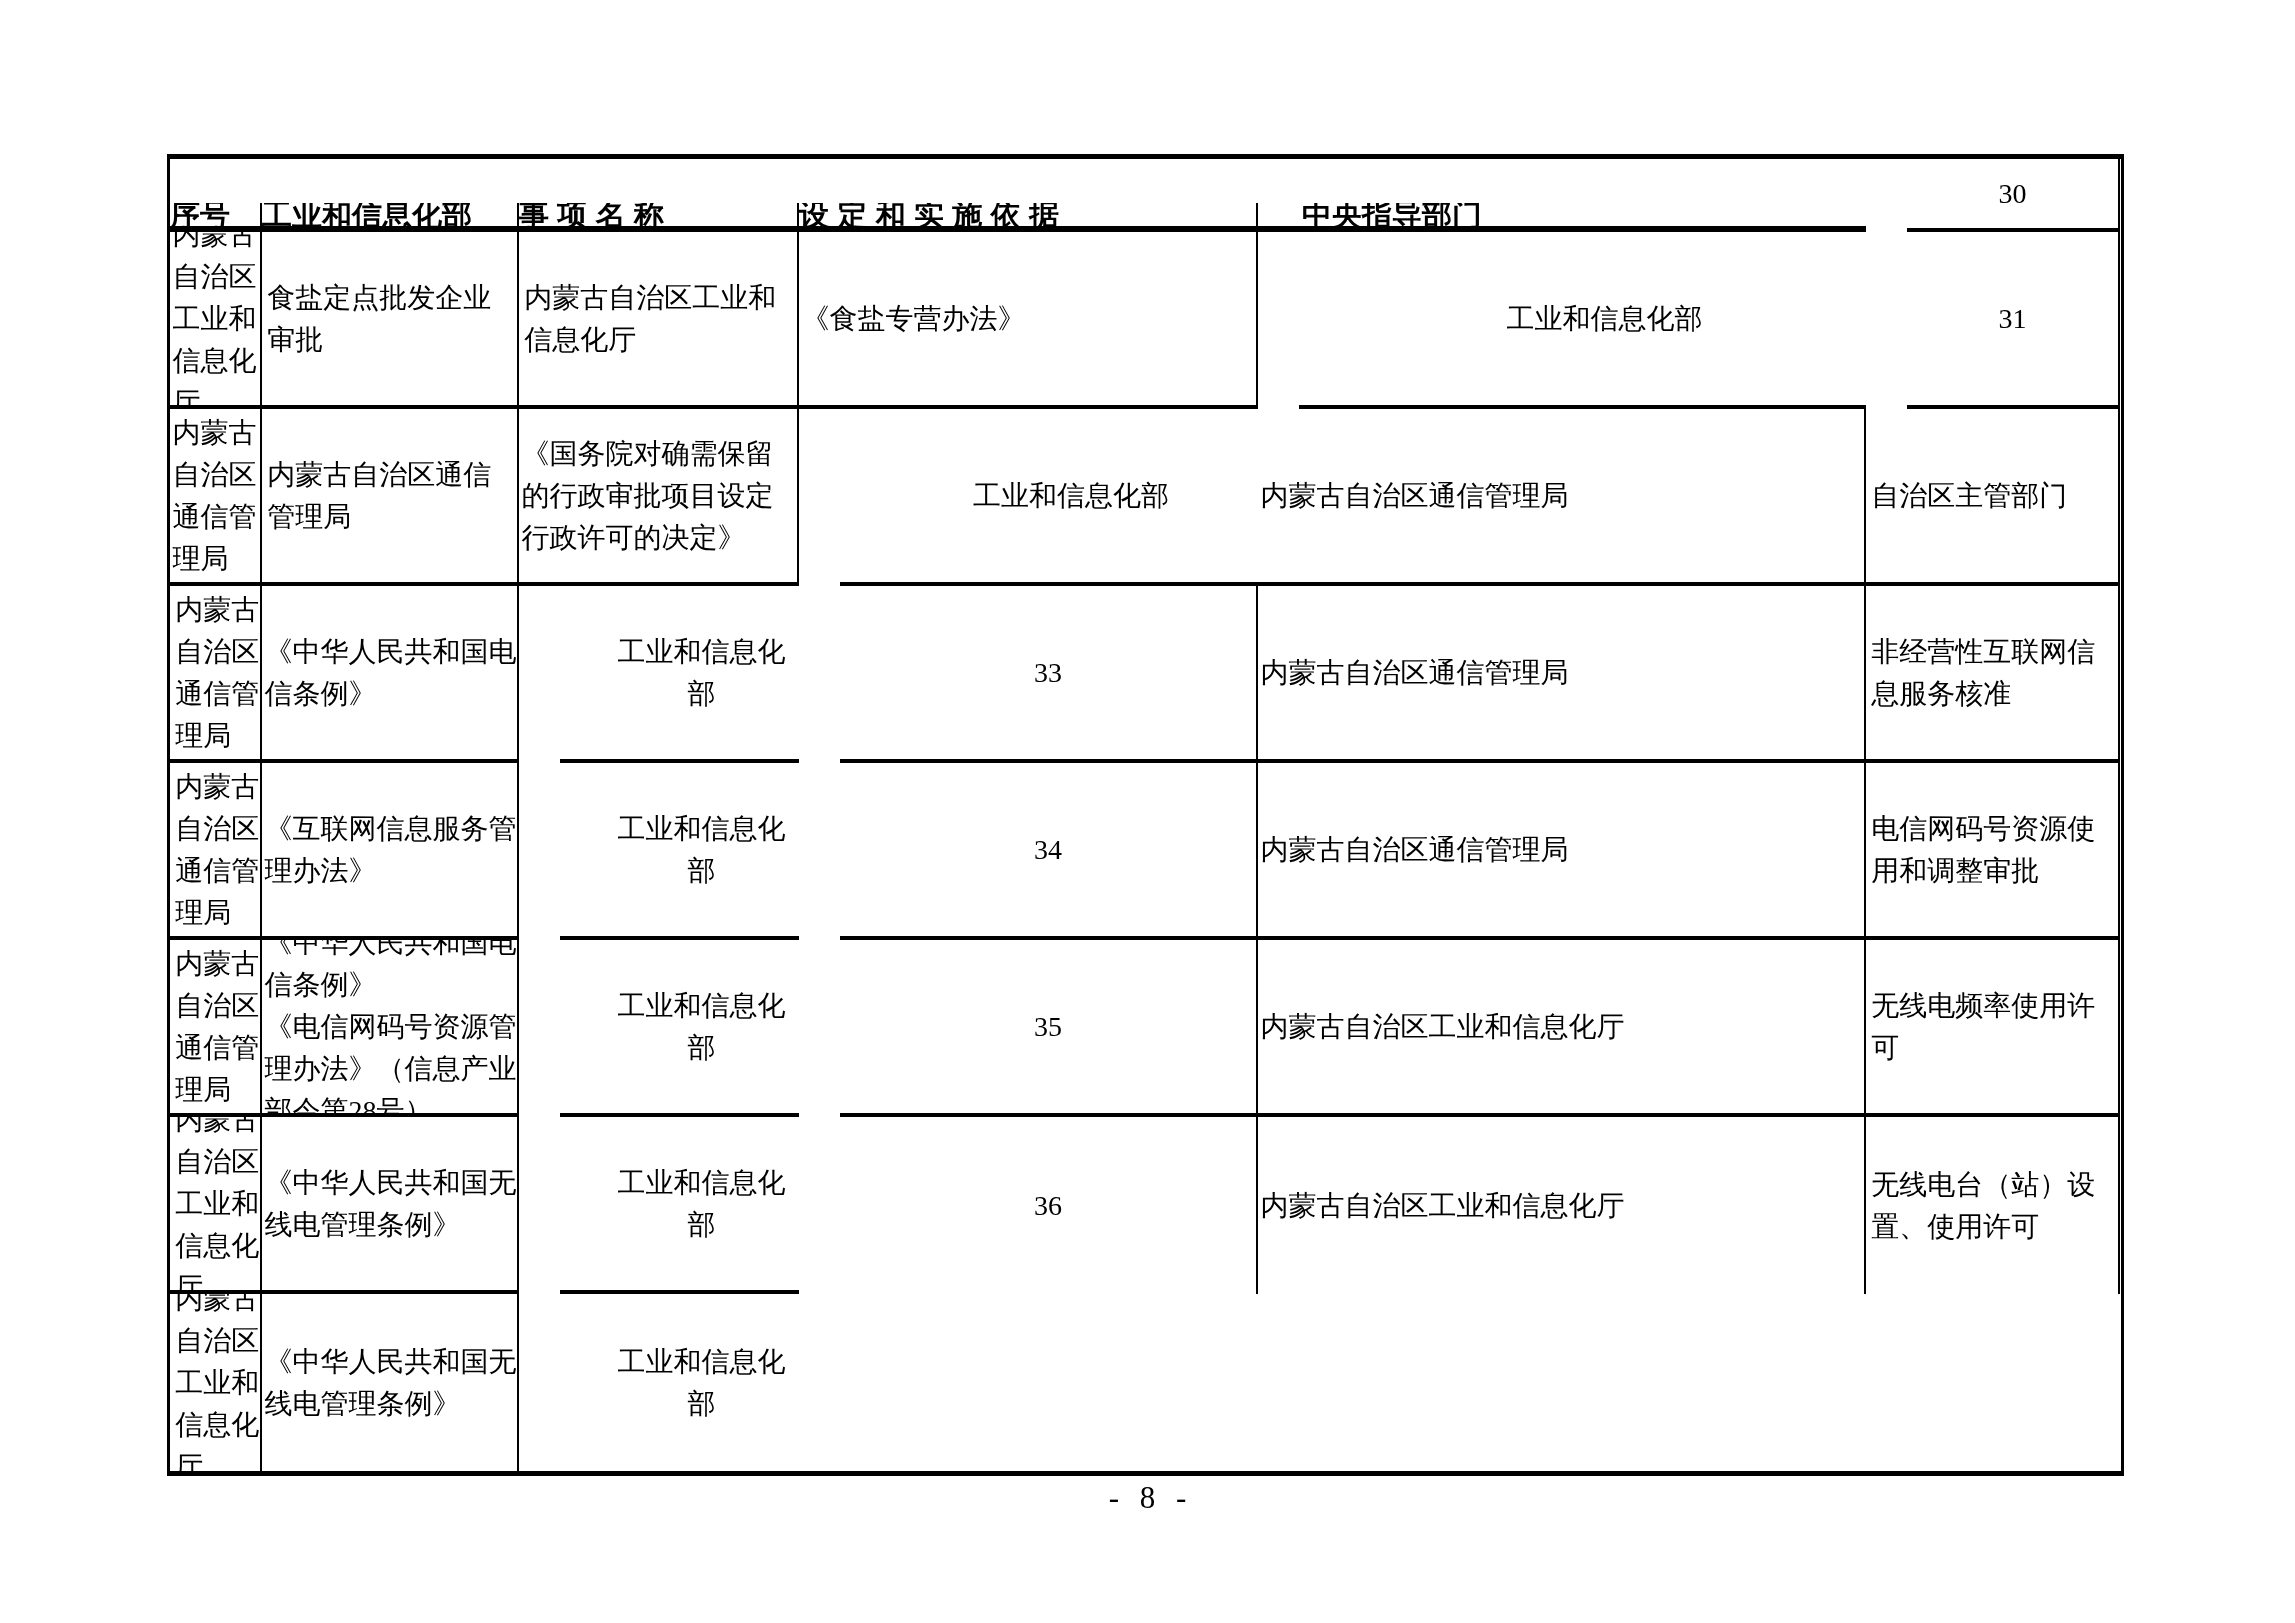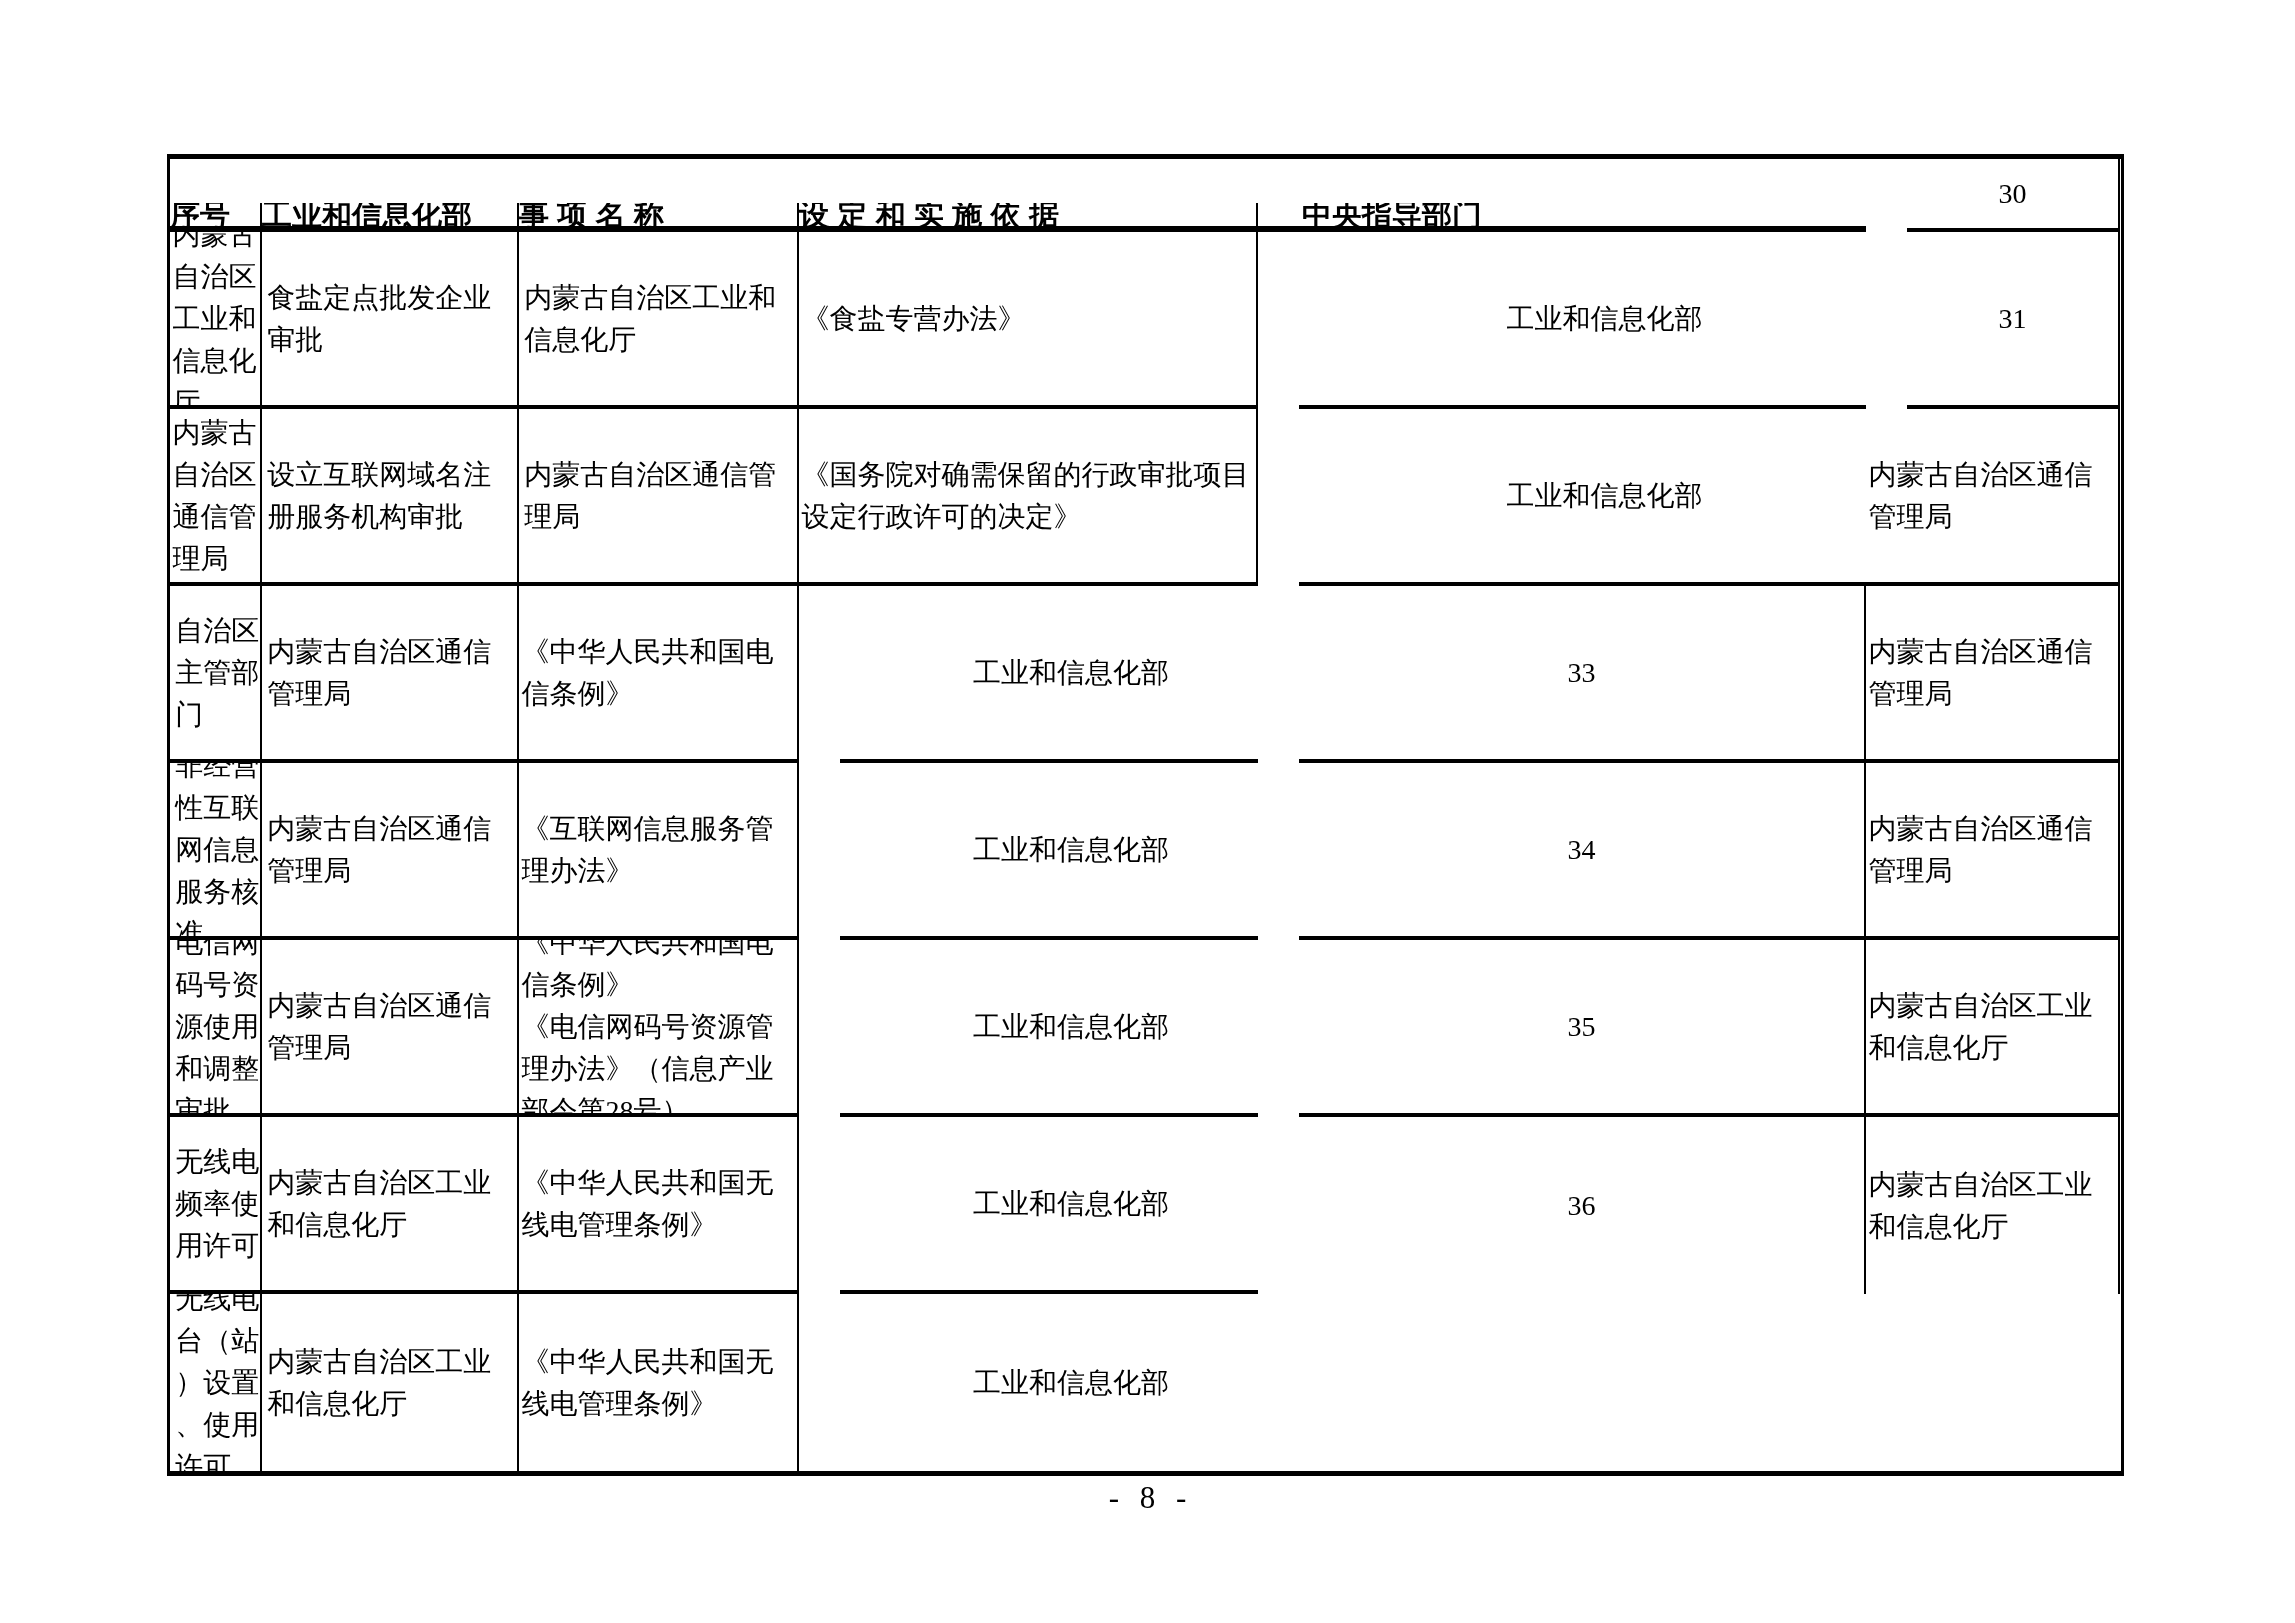--- a/index.html
+++ b/index.html
@@ -113,23 +113,20 @@
         <span class="txt">工业和信息化部</span>
       </div>
 
     <div class="cell center">
         <span class="txt">31</span>
       </div>
     <div class="cell pad-sm">
         <span class="txt">内蒙古自治区通信管理局</span>
       </div>
     <div class="cell pad-md">
-        <span class="txt">设立互联网域名注册服务机构审批</span>
-      </div>
-    <div class="cell pad-md">
         <span class="txt">内蒙古自治区通信管理局</span>
       </div>
     <div class="cell pad-sm">
         <span class="txt">《国务院对确需保留的行政审批项目设定行政许可的决定》</span>
       </div>
     <div class="cell center last-col">
         <span class="txt">工业和信息化部</span>
       </div>
 
     <div class="cell pad-sm">

